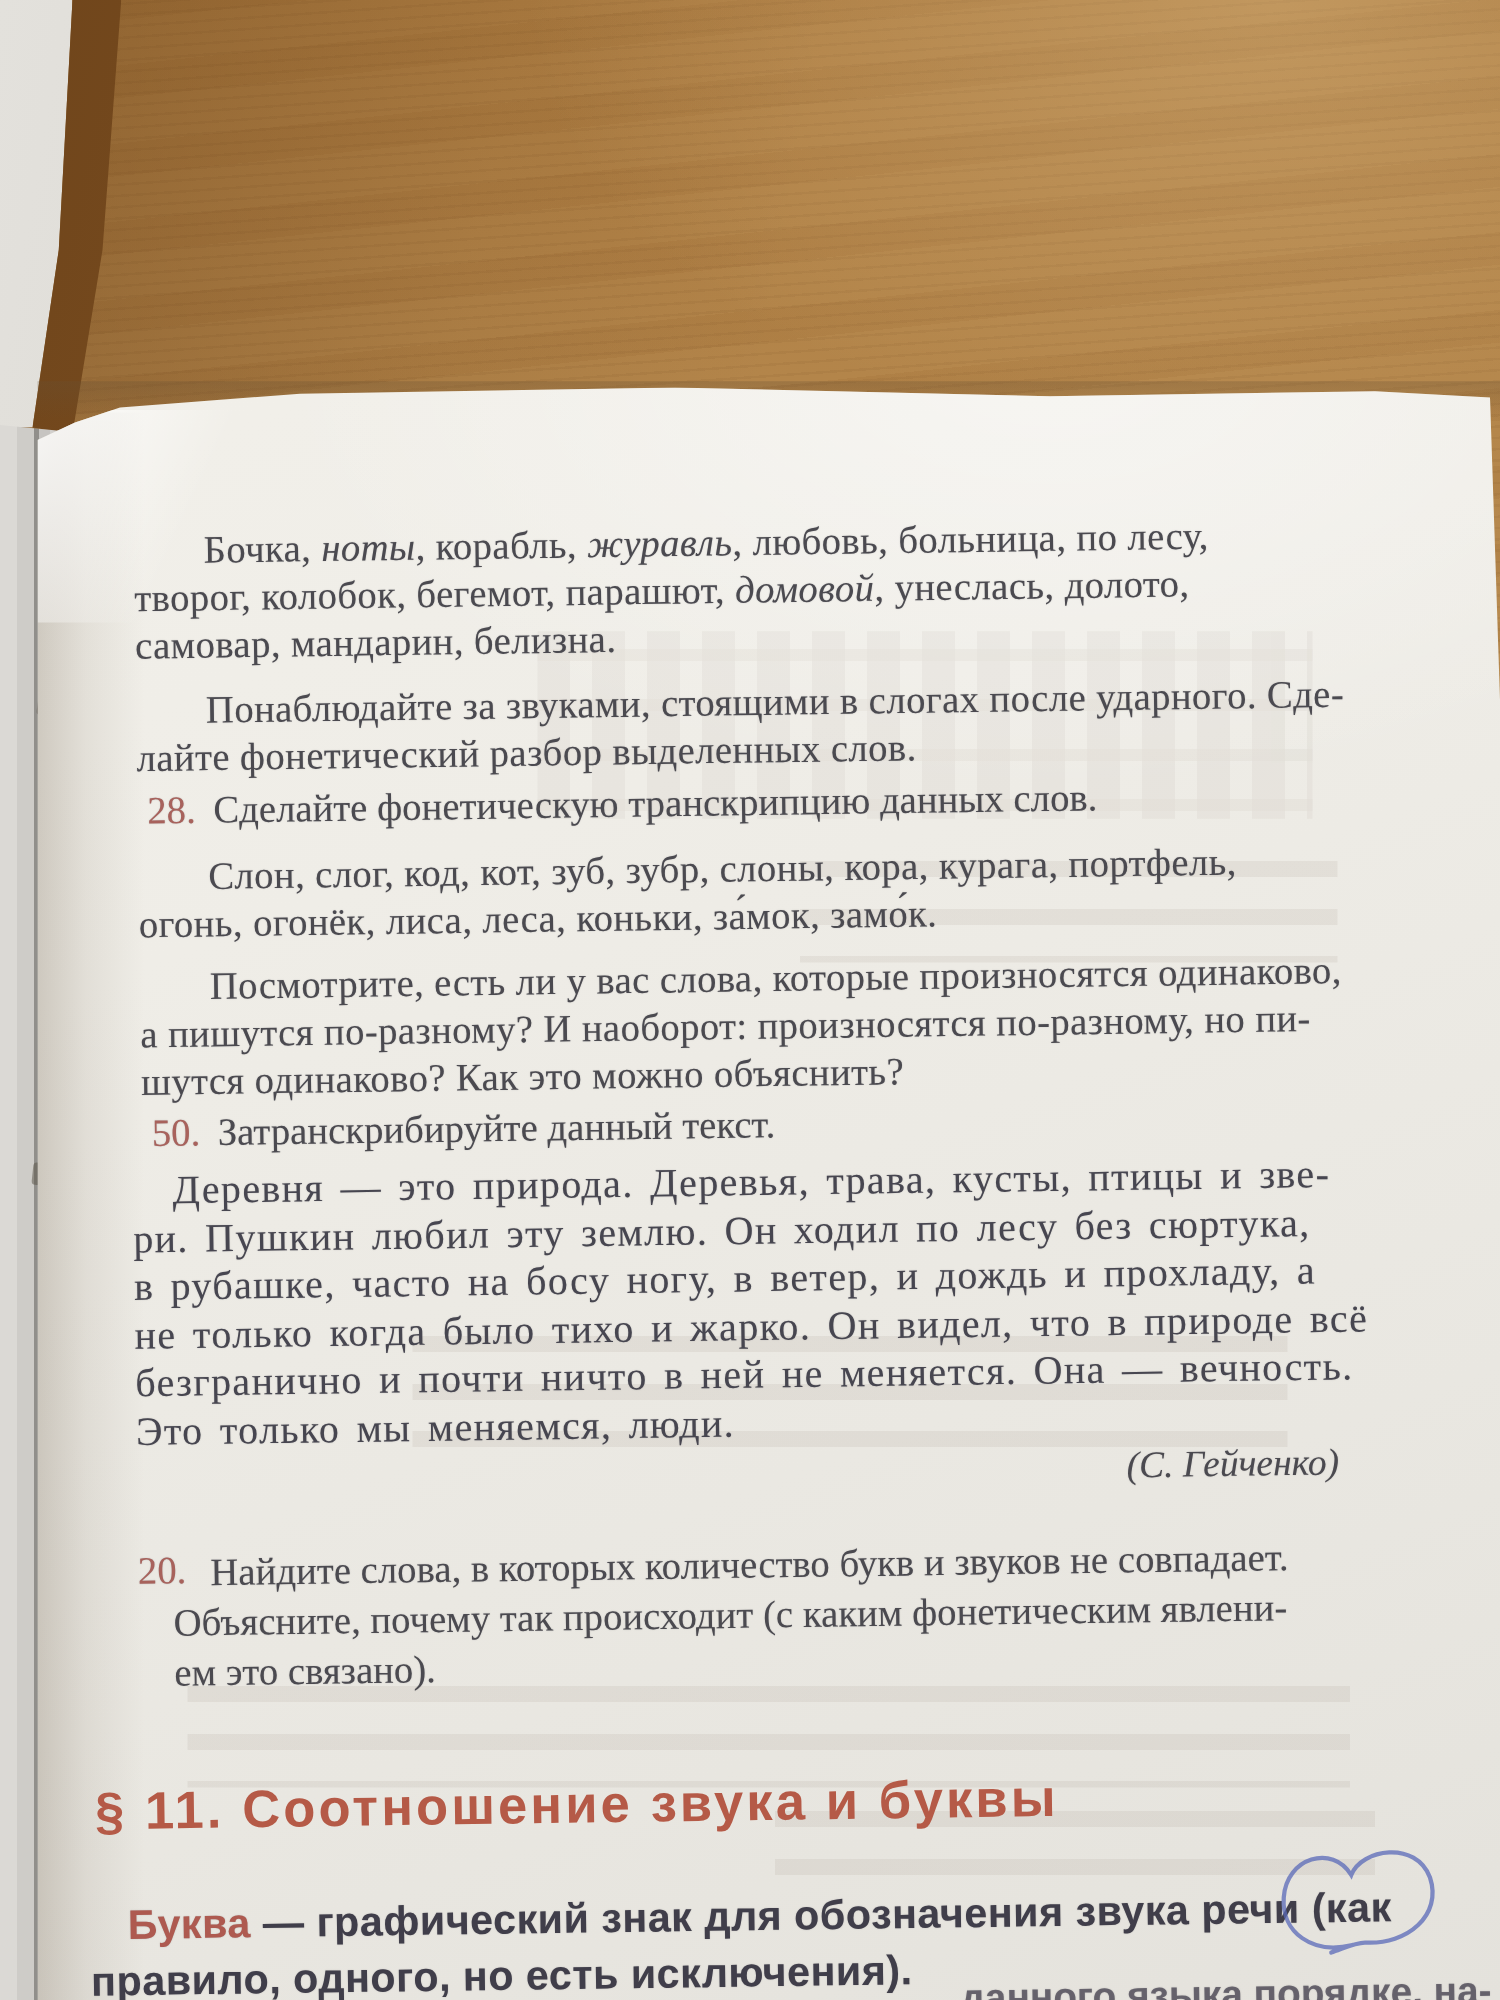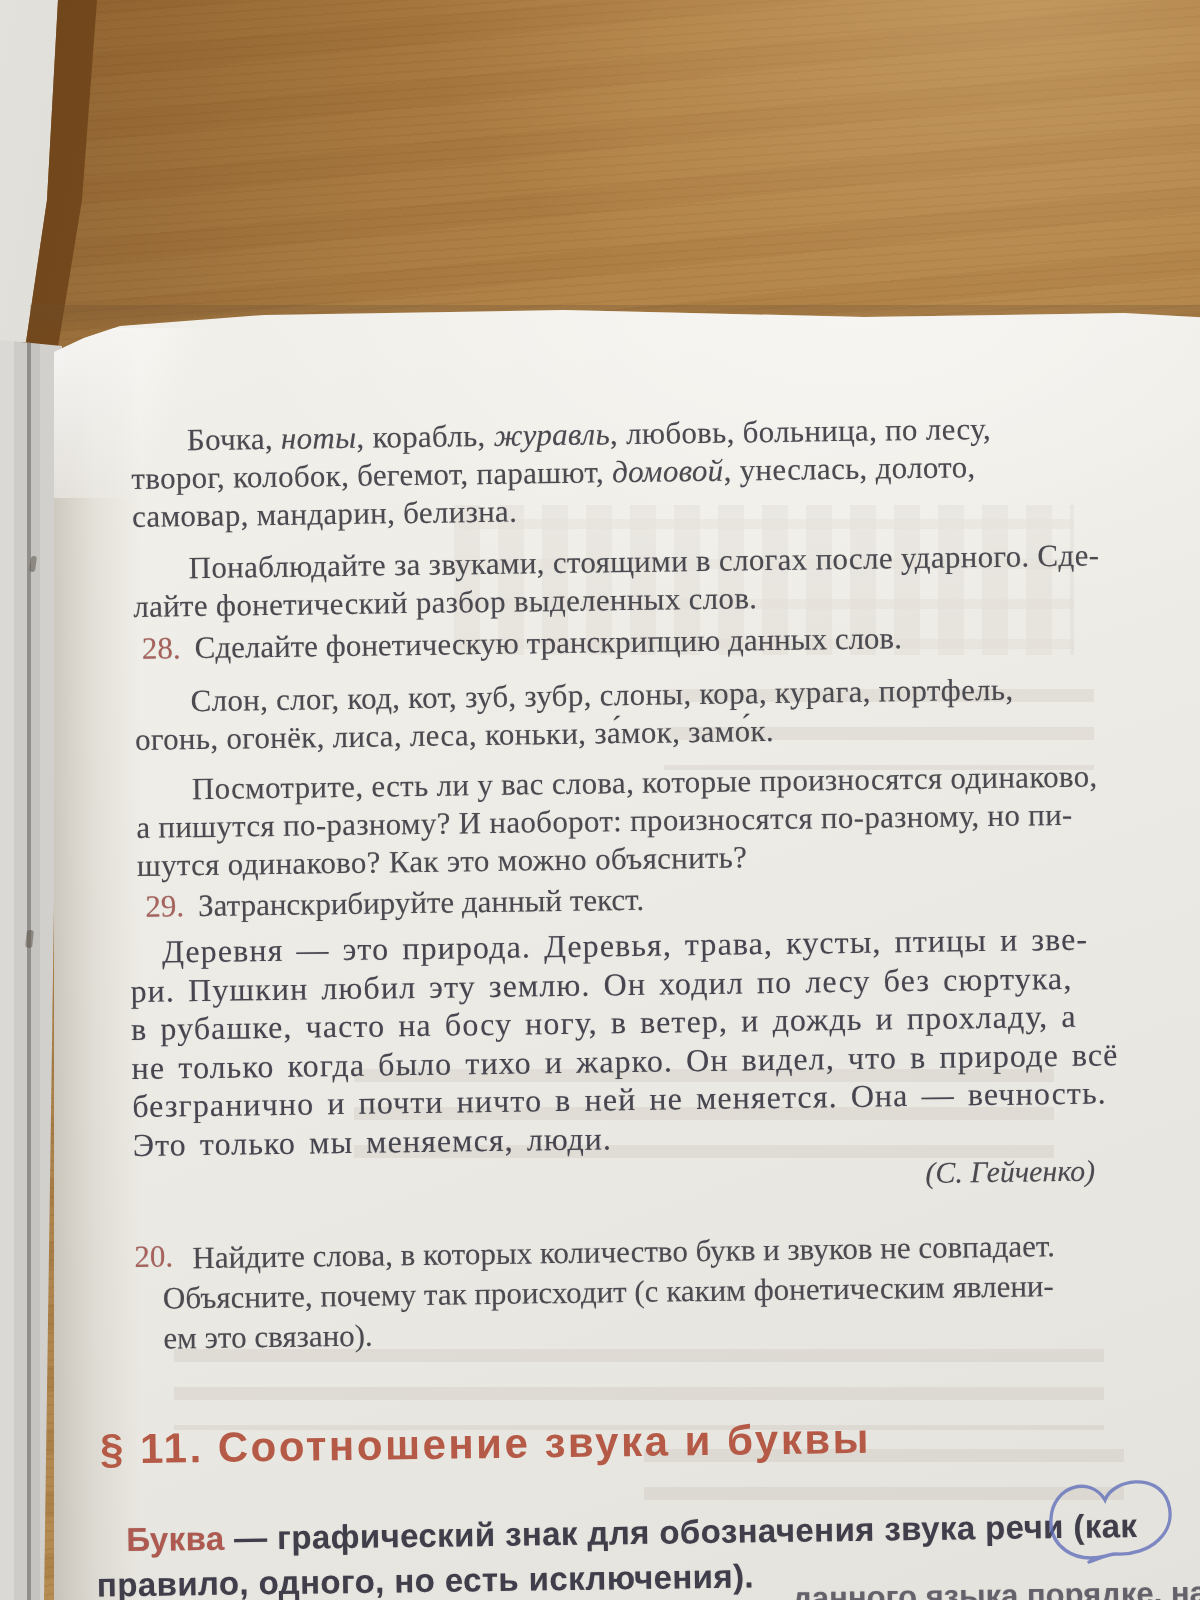--- a/index.html
+++ b/index.html
@@ -28,21 +28,21 @@
     clip-path:polygon(0 340px,62px 346px,44px 1600px,0 1600px);
     background:linear-gradient(90deg,#dbd9d5 0 14px,#ceccc8 14px 27px,#918f8b 27px 31px,#c6c4c1 31px 40px,#d2d0cd 40px);}
   .speck{position:absolute;background:#5e594f;border-radius:3px;opacity:.55;}
 
   
   .page{position:absolute;inset:0;
     clip-path:polygon(30px 1600px,30px 352px,60px 338px,96px 326px,240px 315px,540px 310px,
                       840px 317px,1100px 313px,1192px 318px,1200px 560px,1200px 1600px);
     background:
       radial-gradient(900px 500px at 70% 18%, rgba(255,255,255,.45), transparent 70%),
-      linear-gradient(160deg,#f3f1eb 0%,#efede7 40%,#e9e7e1 75%,#e4e2dc 100%); margin-left: 24px;}
+      linear-gradient(160deg,#f3f1eb 0%,#efede7 40%,#e9e7e1 75%,#e4e2dc 100%);}
   .gutter-shade{position:absolute;left:30px;top:330px;width:86px;height:1270px;
     background:linear-gradient(90deg,rgba(110,95,75,.26),rgba(110,95,75,.10) 45%,transparent);}
   .corner-highlight{position:absolute;left:30px;top:328px;width:180px;height:170px;
     background:linear-gradient(115deg,rgba(255,255,255,.85),rgba(255,255,255,0) 62%);}
   .edge-shadow{position:absolute;left:30px;top:305px;width:1170px;height:30px;
     background:linear-gradient(180deg,rgba(105,80,50,.30),transparent);}
 
   
   .ghost{position:absolute;opacity:.10;pointer-events:none;
     background:repeating-linear-gradient(180deg,transparent 0 9px,rgba(120,100,85,.9) 9px 22px,transparent 22px 38px);}
@@ -128,21 +128,21 @@
           <div class="tline"><span>огонь, огонёк, лиса, леса, коньки, за́мок, замо́к.</span></div>
         </div>
 
       <div class="blk par indent" style="top:764px;">
           <div class="tline"><span>Посмотрите, есть ли у вас слова, которые произносятся одинаково,</span></div>
           <div class="tline"><span>а пишутся по-разному? И наоборот: произносятся по-разному, но пи-</span></div>
           <div class="tline"><span>шутся одинаково? Как это можно объяснить?</span></div>
         </div>
 
       <div class="blk exline" style="top:880px;left:8px;">
-        <span class="exnum">29.</span><span>Затранскрибируйте данный текст.</span>
+        <span class="exnum">50.</span><span>Затранскрибируйте данный текст.</span>
       </div>
 
       <div class="blk par quote" style="top:926px;">
           <div class="tline"><span>Деревня — это природа. Деревья, трава, кусты, птицы и зве-</span></div>
           <div class="tline"><span>ри. Пушкин любил эту землю. Он ходил по лесу без сюртука,</span></div>
           <div class="tline"><span>в рубашке, часто на босу ногу, в ветер, и дождь и прохладу, а</span></div>
           <div class="tline"><span>не только когда было тихо и жарко. Он видел, что в природе всё</span></div>
           <div class="tline"><span>безгранично и почти ничто в ней не меняется. Она — вечность.</span></div>
           <div class="tline"><span>Это только мы меняемся, люди.</span></div>
         </div>

